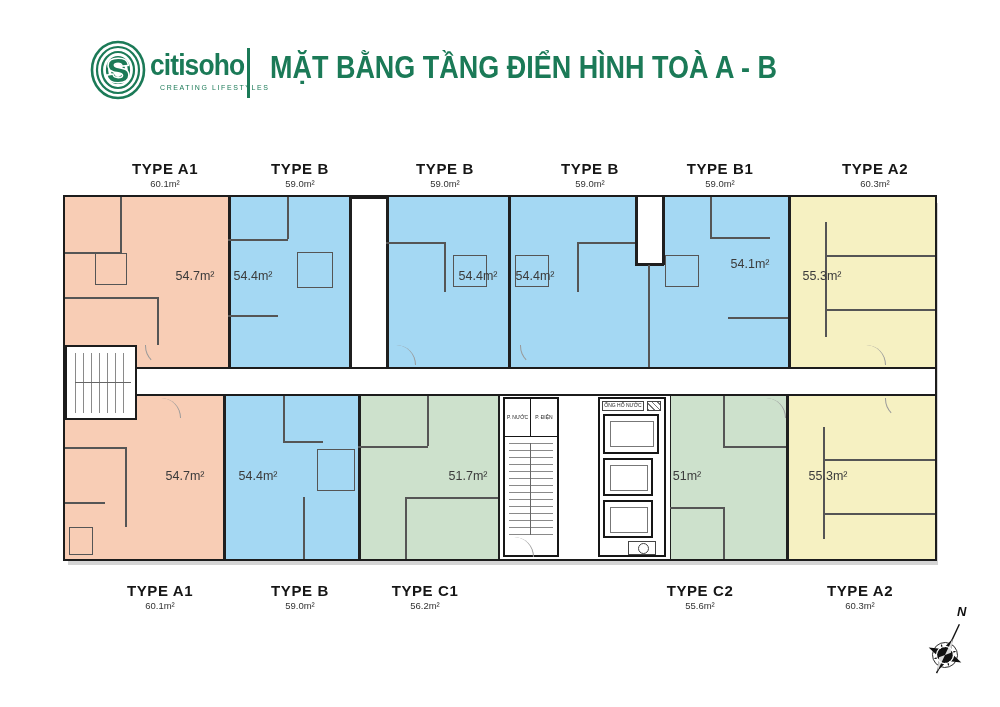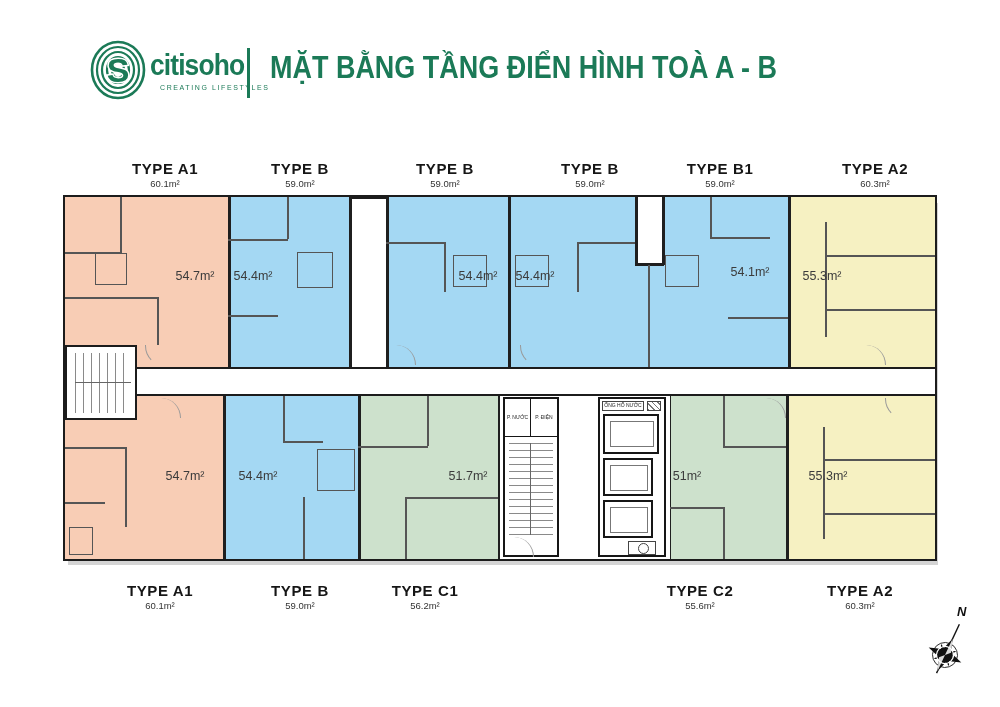--- a/index.html
+++ b/index.html
@@ -211,21 +211,21 @@
     </div>
     <div class="abs" style="left:28px;top:142px;width:28px;height:14px;border:1px solid #444;box-sizing:border-box">
       <div class="abs wc-circle" style="left:9px;top:1px"></div>
     </div>
   </div>
 
   <div class="abs iarea" style="left:98px;top:72px">54.7m²</div>
   <div class="abs iarea" style="left:156px;top:72px">54.4m²</div>
   <div class="abs iarea" style="left:381px;top:72px">54.4m²</div>
   <div class="abs iarea" style="left:438px;top:72px">54.4m²</div>
-  <div class="abs iarea" style="left:653px;top:68px">54.1m²</div>
+  <div class="abs iarea" style="left:653px;top:60px">54.1m²</div>
   <div class="abs iarea" style="left:725px;top:72px">55.3m²</div>
 
   <div class="abs iarea" style="left:88px;top:272px">54.7m²</div>
   <div class="abs iarea" style="left:161px;top:272px">54.4m²</div>
   <div class="abs iarea" style="left:371px;top:272px">51.7m²</div>
   <div class="abs iarea" style="left:590px;top:272px">51m²</div>
   <div class="abs iarea" style="left:731px;top:272px">55.3m²</div>
 </div>
 
 <div class="abs ulabel" style="left:95px;top:582px">

